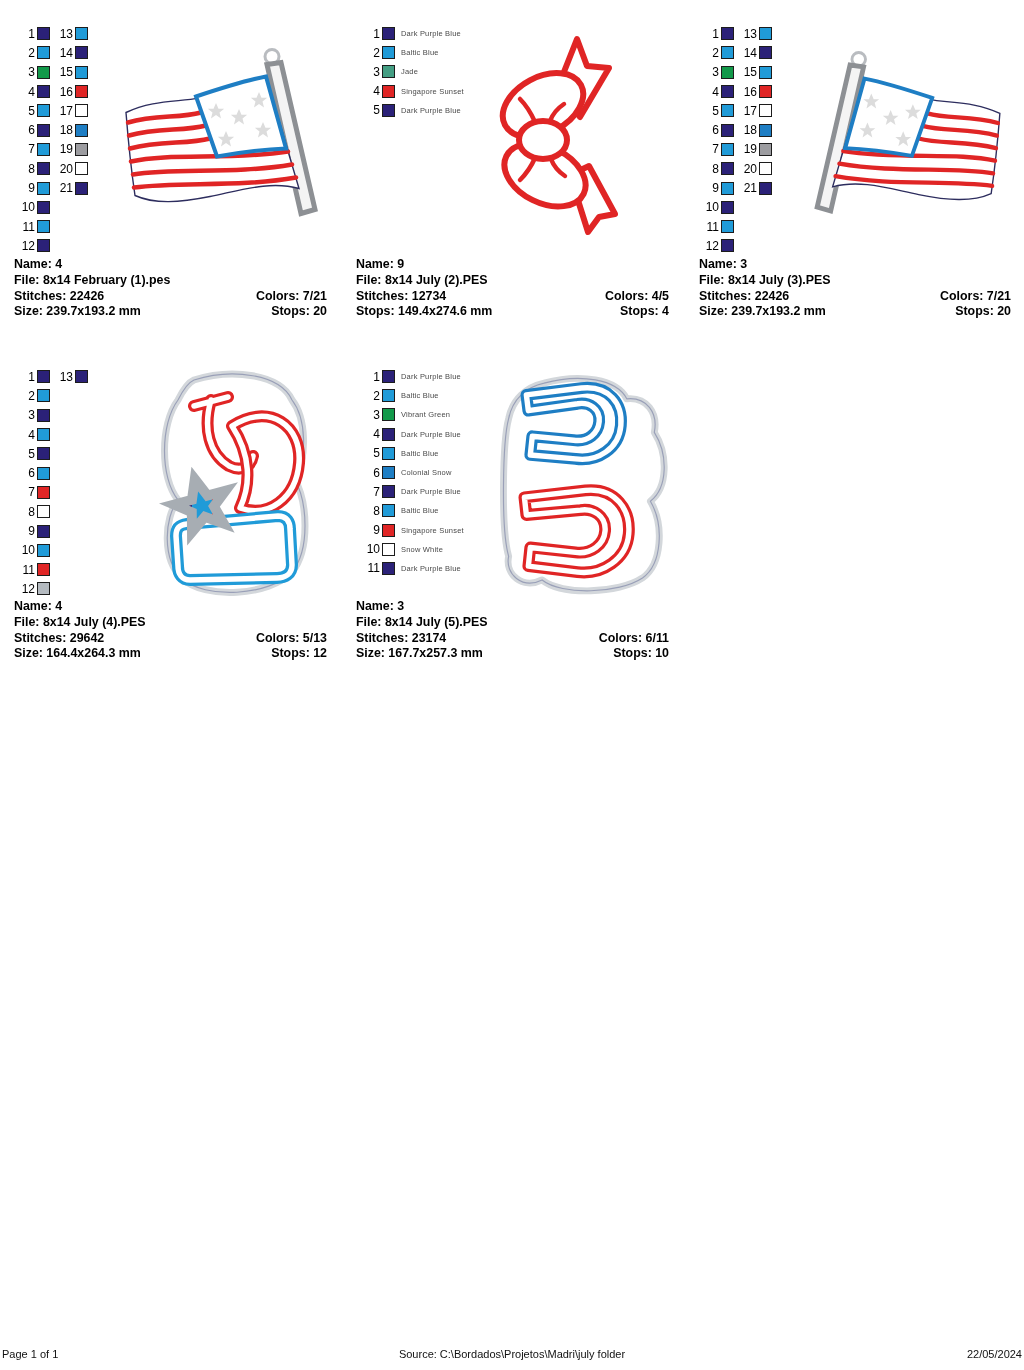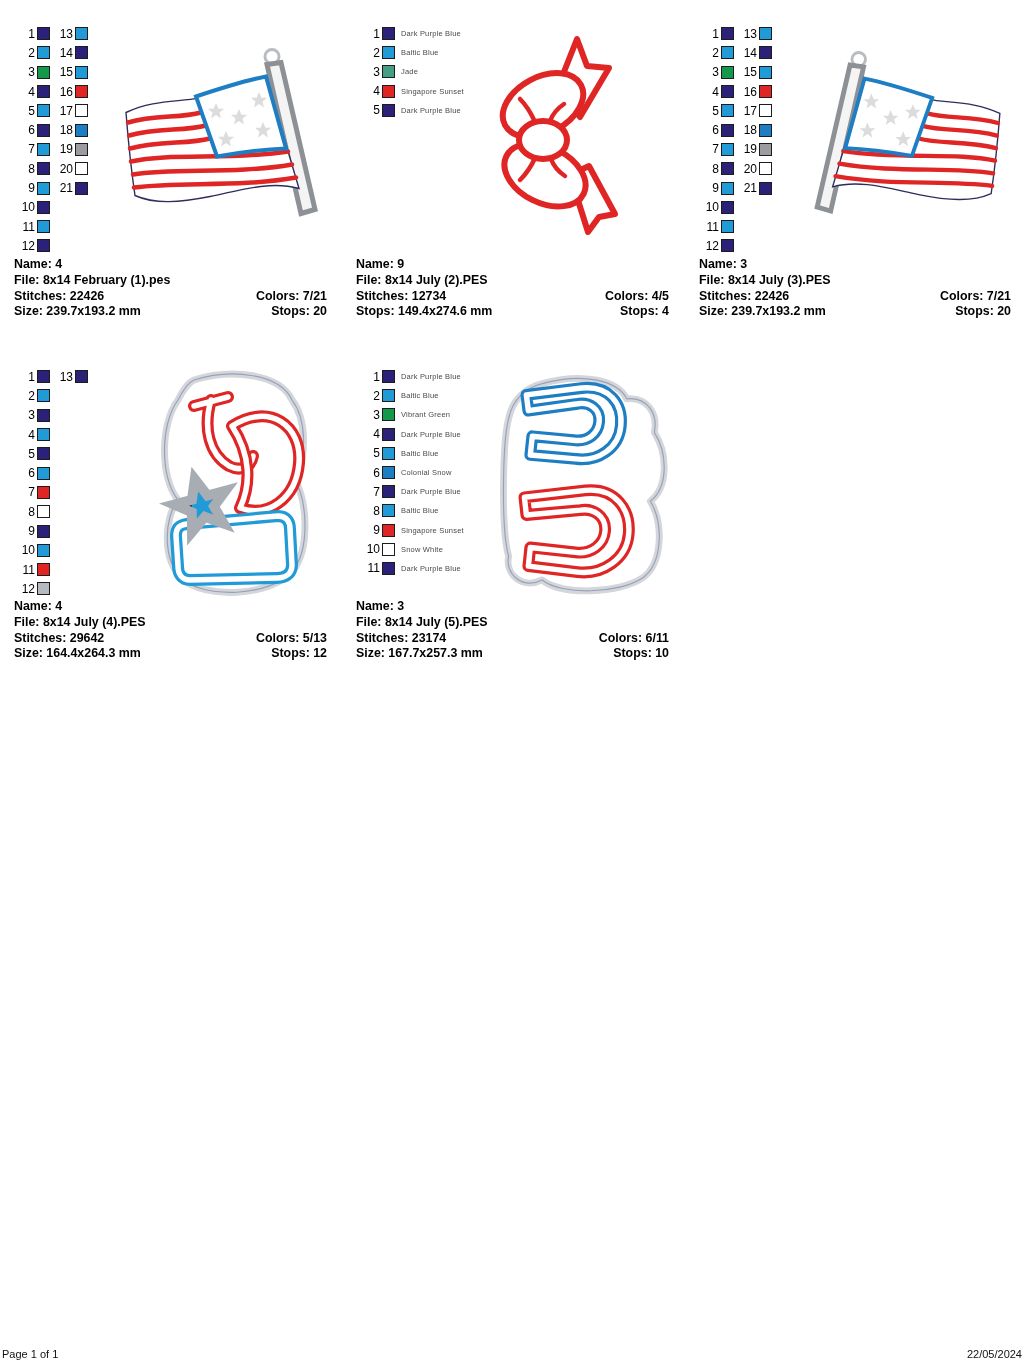--- a/index.html
+++ b/index.html
@@ -512,16 +512,17 @@
       <span>Colors: 6/11</span>
     </div>
     <div class="lr">
       <span>Size: 167.7x257.3 mm</span>
       <span>Stops: 10</span>
     </div>
   </div>
 
   <div class="footer">
     <span class="fl">Page 1 of 1</span>
+    <span class="fc">Source: C:\Bordados\Projetos\Madri\july folder</span>
     <span class="fr">22/05/2024</span>
   </div>
 
 </div>
 
 </body></html>

